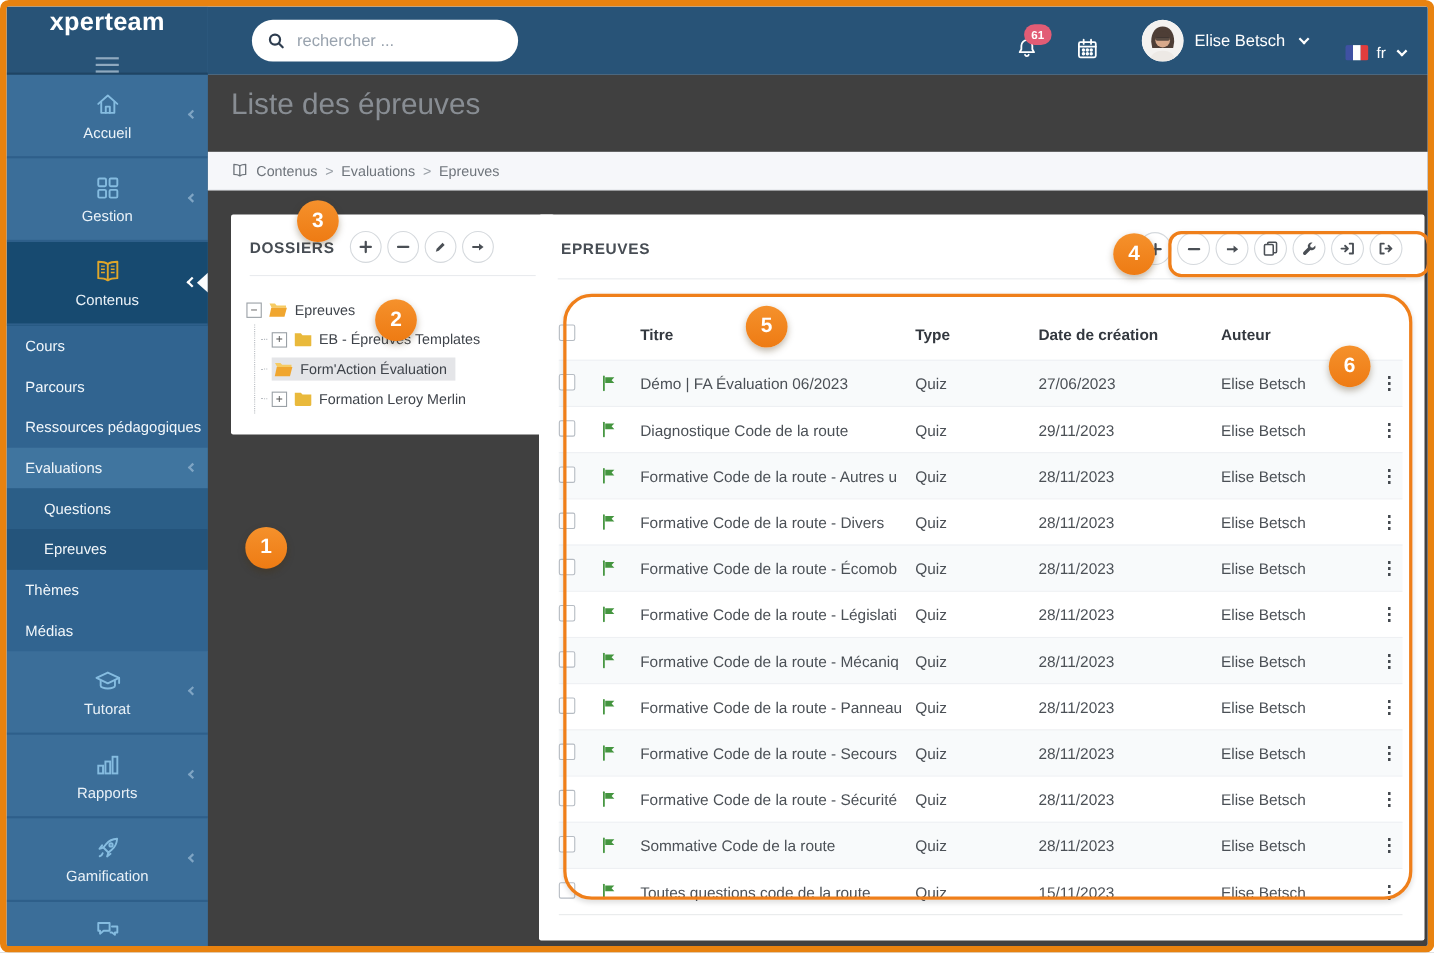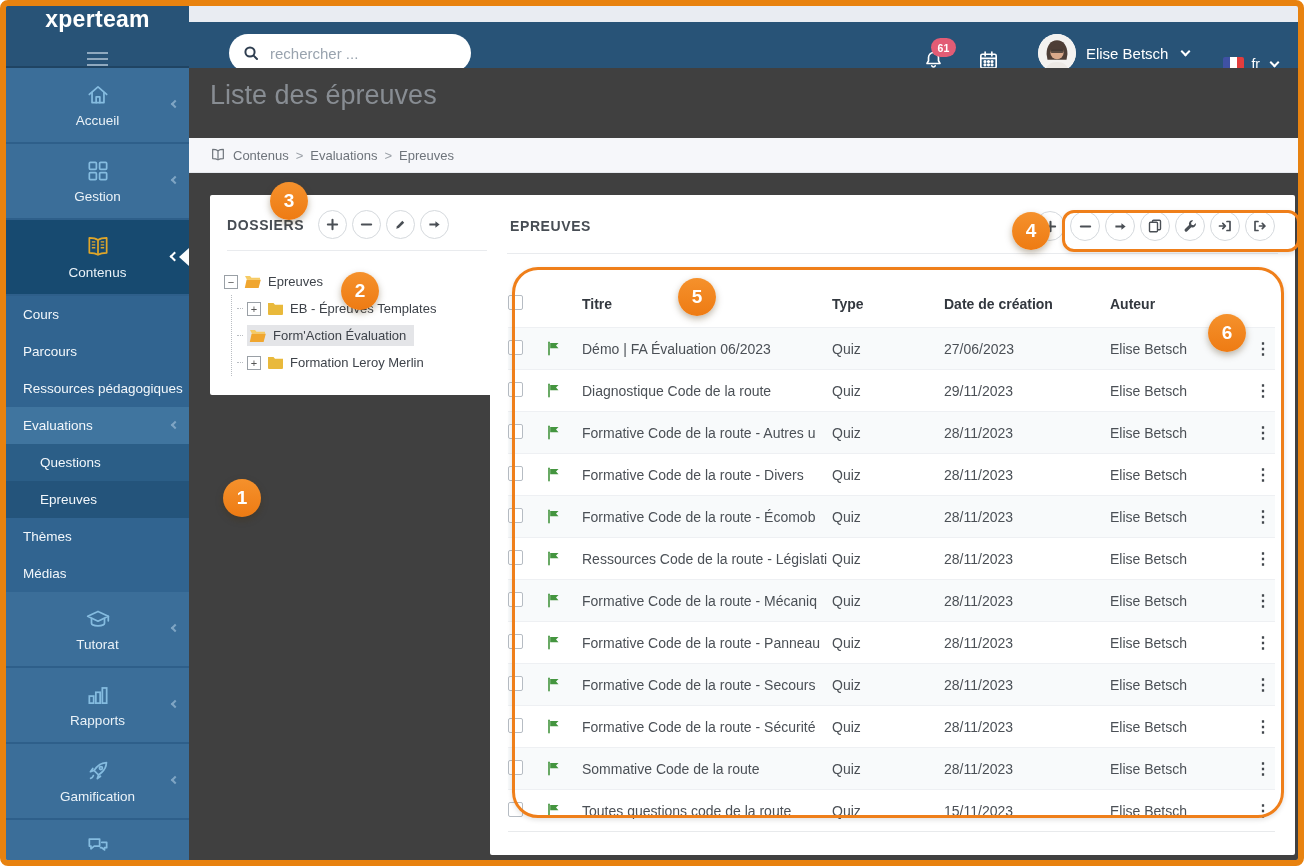--- a/index.html
+++ b/index.html
@@ -34,21 +34,21 @@
   .submenu { background:#316490; }
   .sub-item { position:relative; height:37px; display:flex; align-items:center; padding-left:17px;
     color:#F2F7FB; font-size:13.5px; cursor:pointer; }
   .sub-item.expanded { background:#40759F; }
   .sub-item.child { padding-left:34px; background:#2B5E87; }
   .sub-item.child.active { background:#24547B; }
 
   .nav-item.partial { height:44px; border-bottom:none; justify-content:flex-start; padding-top:12px; }
 
   
-  .topbar { position:absolute; left:183px; top:16px; right:0; height:62px; background:#285377;
+  .topbar { position:absolute; left:183px; top:0; right:0; height:62px; background:#285377;
     display:flex; align-items:center; }
   .search-pill { position:relative; margin-left:40px; width:242px; height:38px; background:#fff;
     border-radius:19px; display:flex; align-items:center; padding:0 14px; gap:9px; }
   .search-pill input { border:none; outline:none; flex:1; font-size:15px; color:#333;
     font-family:"Liberation Sans", sans-serif; background:transparent; }
   .search-pill input::placeholder { color:#99A3AE; }
 
   .topbar-right { margin-left:auto; display:flex; align-items:flex-end; padding-right:20px; }
   .bell-wrap { position:relative; color:#fff; cursor:pointer; }
   .badge { position:absolute; top:-10px; left:9px; min-width:25px; height:19px; background:#E25C75;
@@ -536,21 +536,21 @@
   </div>
 
   <div class="trow">
     <span><span class="cb"></span></span>
     <span class="flagico">
       <svg width="15" height="15" viewBox="0 0 15 15">
                   <path d="M3 1.2v12.6" stroke="#44953F" stroke-width="1.6" stroke-linecap="round"></path>
                   <path d="M4.2 2h8.3L10 4.6l2.5 2.6H4.2z" fill="#44953F"></path>
                 </svg>
     </span>
-    <span class="cell-title">Ressources Code de la route - Législati</span>
+    <span class="cell-title">Formative Code de la route - Législati</span>
     <span>Quiz</span>
     <span>28/11/2023</span>
     <span>Elise Betsch</span>
     <span class="kebab">⋮</span>
   </div>
 
   <div class="trow">
     <span><span class="cb"></span></span>
     <span class="flagico">
       <svg width="15" height="15" viewBox="0 0 15 15">

